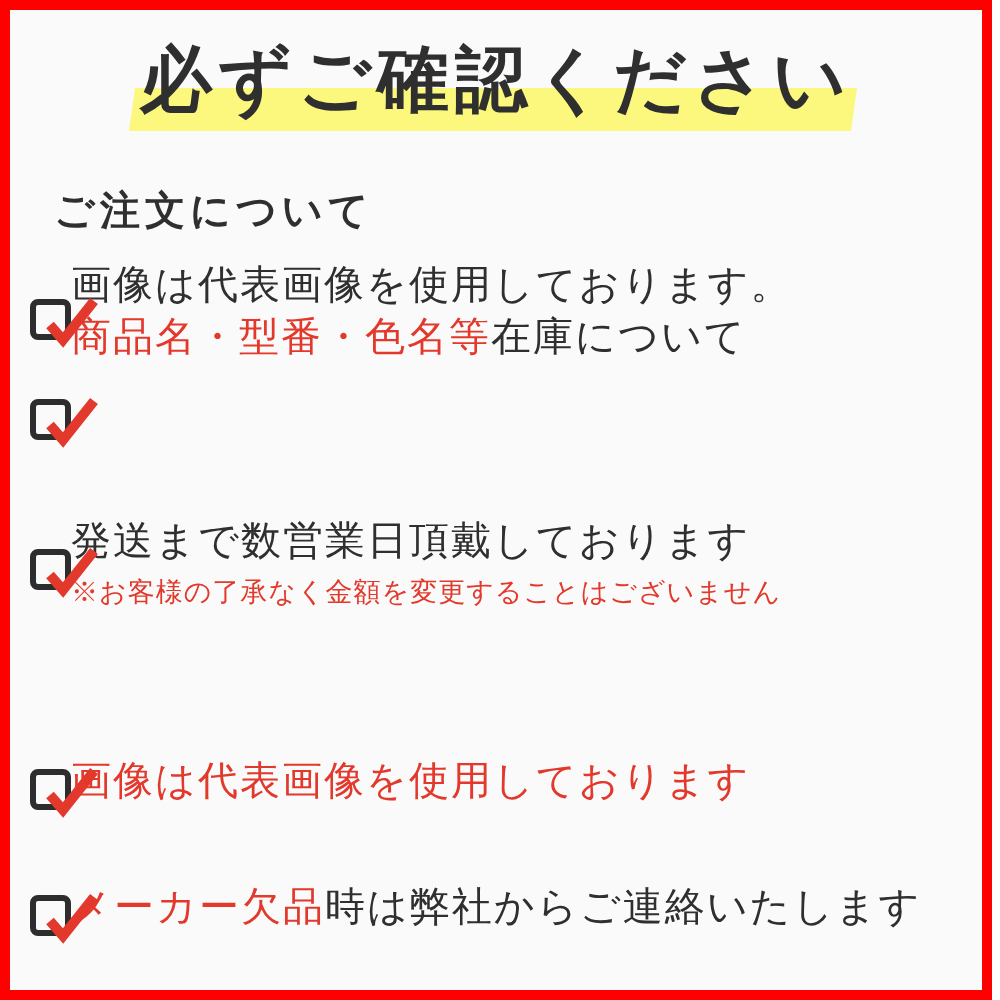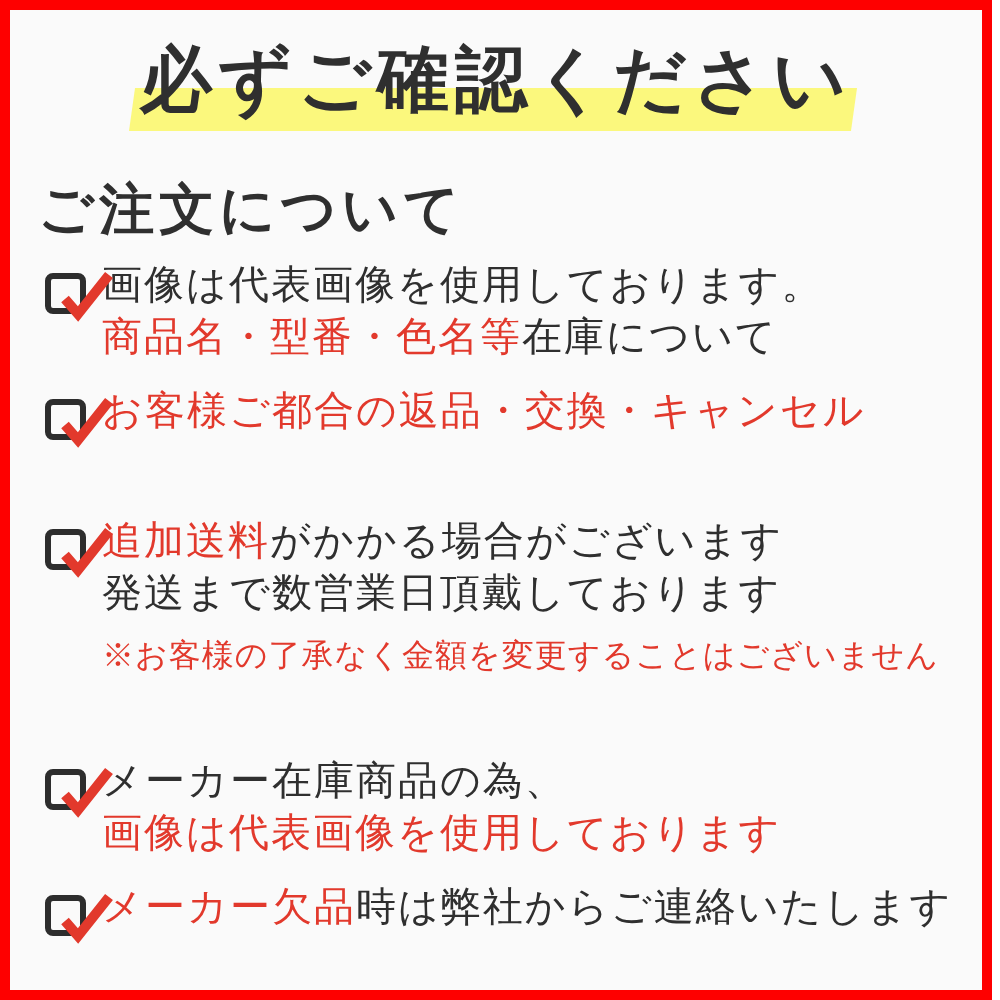--- a/index.html
+++ b/index.html
@@ -44,33 +44,33 @@
     text-align:center;
     font-size:72px;line-height:110px;
     font-weight:700;
     letter-spacing:6px;
     color:var(--text-dark);
     z-index:1;
     white-space:nowrap;
   }
   
   .section-heading{
-    position:absolute;left:38px;
-    font-size:55px;line-height:64px;
+    position:absolute;left:54px;
+    font-size:40px;line-height:64px;
     font-weight:700;
     letter-spacing:5px;
     color:var(--text-dark);
     white-space:nowrap;
   }
   .heading-order{top:182px;}
   .heading-stock{top:680px;}
   
   .row{
-    position:absolute;left:45px;
-    display:flex;align-items:flex-start;gap:16px;
+    position:absolute;left:30px;
+    display:flex;align-items:center;
   }
   .row-1{top:262px;}
   .row-2{top:388px;}
   .row-3{top:518px;}
   .row-4{top:758px;}
   .row-5{top:884px;}
   .checkbox{
     flex:0 0 auto;
     width:41px;height:41px;
     box-sizing:border-box;
@@ -95,22 +95,22 @@
   .lines{
     font-size:40px;line-height:52px;
     letter-spacing:2px;
     color:var(--text-dark);
     white-space:nowrap;
   }
   .seg{display:inline;}
   .seg.red{color:var(--accent-red);}
   .seg.dark{color:var(--text-dark);}
   .note-line{
-    margin-top:20px;
-    font-size:32px;line-height:32px;
+    margin-top:8px;
+    font-size:27px;line-height:32px;
     letter-spacing:1px;
     color:var(--accent-red);
   }
 </style>
 </head>
 <body>
 
 <div class="canvas">
   <div class="border-frame"></div>
 
@@ -133,46 +133,43 @@
     </div>
   </div>
 
   <div class="row row-2">
     <div class="checkbox">
       <svg class="check-svg" viewBox="0 0 62 54">
           <path d="M13 30 L26 45 L57 6"></path>
         </svg>
     </div>
     <div class="lines">
-      <div><span class="seg red">お客様ご都合の返品・交換・キャンセル</span></div>
     </div>
   </div>
 
   <div class="row row-3">
     <div class="checkbox">
       <svg class="check-svg" viewBox="0 0 62 54">
           <path d="M13 30 L26 45 L57 6"></path>
         </svg>
     </div>
     <div class="lines">
-      <div><span class="seg red">追加送料</span><span class="seg dark">がかかる場合がございます</span></div>
       <div><span class="seg dark">発送まで数営業日頂戴しております</span></div>
       <div class="note-line">※お客様の了承なく金額を変更することはございません</div>
     </div>
   </div>
 
 
   <div class="row row-4">
     <div class="checkbox">
       <svg class="check-svg" viewBox="0 0 62 54">
           <path d="M13 30 L26 45 L57 6"></path>
         </svg>
     </div>
     <div class="lines">
-      <div><span class="seg dark">メーカー在庫商品の為、</span></div>
       <div><span class="seg red">画像は代表画像を使用しております</span></div>
     </div>
   </div>
 
   <div class="row row-5">
     <div class="checkbox">
       <svg class="check-svg" viewBox="0 0 62 54">
           <path d="M13 30 L26 45 L57 6"></path>
         </svg>
     </div>

